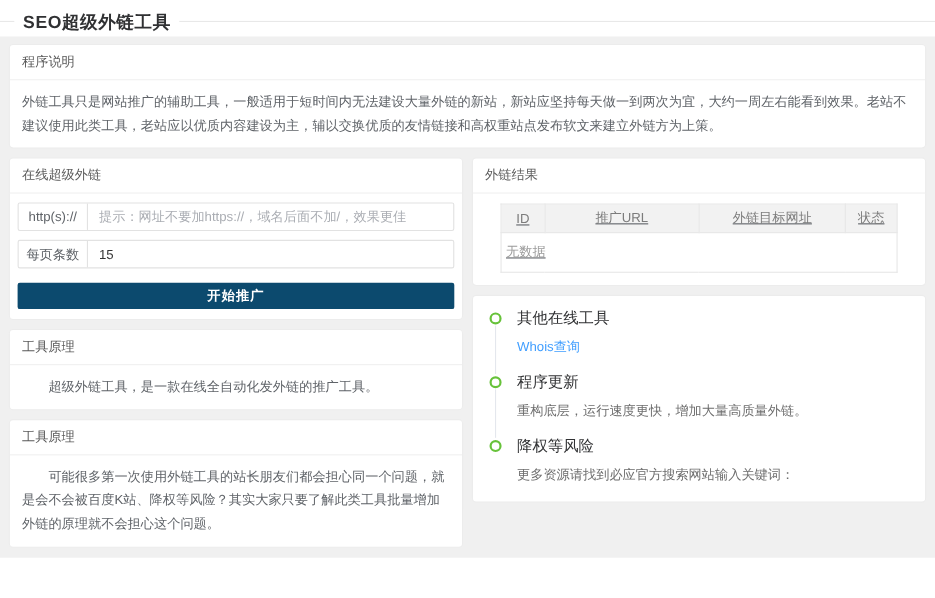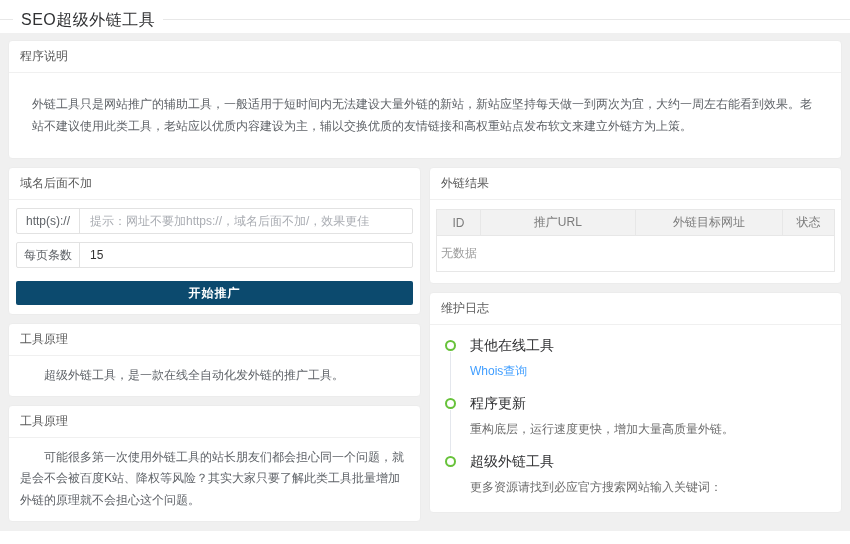--- a/index.html
+++ b/index.html
@@ -9,21 +9,21 @@
     background: #ffffff;
     font-family: "Liberation Sans", "DejaVu Sans", sans-serif;
     font-size: 12px; color: #5f6368;
   }
 
   
   .page-header { position: relative; height: 33px; background: #fff; }
   .page-header .divider-line { position: absolute; left: 0; right: 0; top: 19px; height: 1px; background: #e8e8e8; }
   .page-title {
     position: absolute; left: 13px; top: 10px; background: #fff;
-    padding: 0 8px; font-size: 16px; color: #303133; letter-spacing: 0.5px;
+    padding: 0 8px; font-size: 16px; color: #303133; letter-spacing: 0.5px; font-weight: bold;
   }
 
   
   .main { background: #f0f0f0; padding: 7px 8px 9px; }
 
   .card { background: #fff; border: 1px solid #ececec; border-radius: 4px; margin-bottom: 8px; }
   .card:last-child { margin-bottom: 0; }
   .card-header { padding: 7px 11px; border-bottom: 1px solid #f0f0f0; color: #5a5a5a; font-size: 12px; }
   .card-body { padding: 9px 11px; line-height: 1.75; color: #5f6368; }
 
@@ -38,37 +38,37 @@
   .input-row .field-label { width: 63px; display: flex; align-items: center; justify-content: center; border-right: 1px solid #e2e2e2; color: #5f6368; white-space: nowrap; }
   .input-row input { flex: 1; min-width: 0; border: 0; outline: none; padding: 0 10px; font-size: 12px; color: #333; font-family: inherit; background: transparent; }
   .input-row input::placeholder { color: #aaadb3; }
   .submit-btn {
     display: block; width: 100%; height: 24px; border: 0; border-radius: 2px;
     background: #0c4a6e; color: #fff; font-size: 12px; font-weight: bold;
     letter-spacing: 1px; cursor: pointer; font-family: inherit; margin-top: 13px;
   }
 
   
-  .results-body { padding: 9px 6px 11px; }
+  .results-body { padding: 9px 25px 11px; text-decoration: underline; }
   table.results { width: 100%; border-collapse: collapse; table-layout: fixed; }
   table.results th {
     background: #f2f2f2; border: 1px solid #e7e7e7; color: #7c7c7c;
     font-weight: normal; font-size: 12px; padding: 4px 4px; text-align: center;
   }
   table.results td.empty-cell {
     border: 1px solid #e7e7e7; border-top: 0; text-align: left;
     color: #9b9b9b; padding: 9px 4px; background: #fff;
   }
   .col-id { width: 11%; } .col-url { width: 39%; } .col-target { width: 37%; } .col-status { width: 13%; }
 
   
   .paras { padding: 0 11px; }
   .paras p { margin: 0; padding: 9px 0; text-indent: 2em; line-height: 1.8; }
   .paras p + p { border-top: 1px solid #f3f3f3; }
-  .plain-body p { margin: 12px; line-height: 1.8; }
+  .plain-body p { margin: 0; line-height: 1.8; }
 
   
   .timeline { padding: 12px 11px 14px 15px; }
   .tl-item { position: relative; padding-left: 25px; padding-bottom: 15px; }
   .tl-item:last-child { padding-bottom: 2px; }
   .tl-item:not(:last-child)::after { content: ""; position: absolute; left: 5px; top: 15px; bottom: -1px; width: 1px; background: #e4e7ed; }
   .tl-node { position: absolute; left: 0; top: 3px; width: 11px; height: 11px; border: 2px solid #67c23a; border-radius: 50%; background: #fff; }
   .tl-title { font-size: 14px; color: #303133; line-height: 1.2; margin-bottom: 8px; }
   .tl-desc { font-size: 12px; color: #6d6d6d; line-height: 1.5; }
   .tl-link { color: #409eff; text-decoration: none; cursor: pointer; }
@@ -88,21 +88,21 @@
     <div class="card-body plain-body">
       <p>外链工具只是网站推广的辅助工具，一般适用于短时间内无法建设大量外链的新站，新站应坚持每天做一到两次为宜，大约一周左右能看到效果。老站不建议使用此类工具，老站应以优质内容建设为主，辅以交换优质的友情链接和高权重站点发布软文来建立外链方为上策。</p>
     </div>
   </section>
 
   <div class="cols">
 
     <div class="col">
 
       <section class="card">
-        <div class="card-header">域名后面不加</div>
+        <div class="card-header">在线超级外链</div>
         <div class="card-body form-body">
           <div class="input-row">
             <span class="field-label">http(s)://</span>
             <input type="text" placeholder="提示：网址不要加https://，域名后面不加/，效果更佳" style="">
           </div>
           <div class="input-row">
             <span class="field-label">每页条数</span>
             <input type="text" value="15" style="">
           </div>
           <button class="submit-btn">开始推广</button>
@@ -148,40 +148,39 @@
             <tbody>
               <tr>
                 <td class="empty-cell" colspan="4">无数据</td>
               </tr>
             </tbody>
           </table>
         </div>
       </section>
 
       <section class="card">
-        <div class="card-header">维护日志</div>
         <div class="timeline">
 
           <div class="tl-item">
             <span class="tl-node"></span>
             <div class="tl-title">其他在线工具</div>
             <div class="tl-desc">
               <a class="tl-link" href="#">Whois查询</a>
             </div>
           </div>
 
           <div class="tl-item">
             <span class="tl-node"></span>
             <div class="tl-title">程序更新</div>
             <div class="tl-desc">重构底层，运行速度更快，增加大量高质量外链。</div>
           </div>
 
           <div class="tl-item">
             <span class="tl-node"></span>
-            <div class="tl-title">超级外链工具</div>
+            <div class="tl-title">降权等风险</div>
             <div class="tl-desc">更多资源请找到必应官方搜索网站输入关键词：</div>
           </div>
 
         </div>
       </section>
     </div>
   </div>
 </div>
 
 </body></html>

